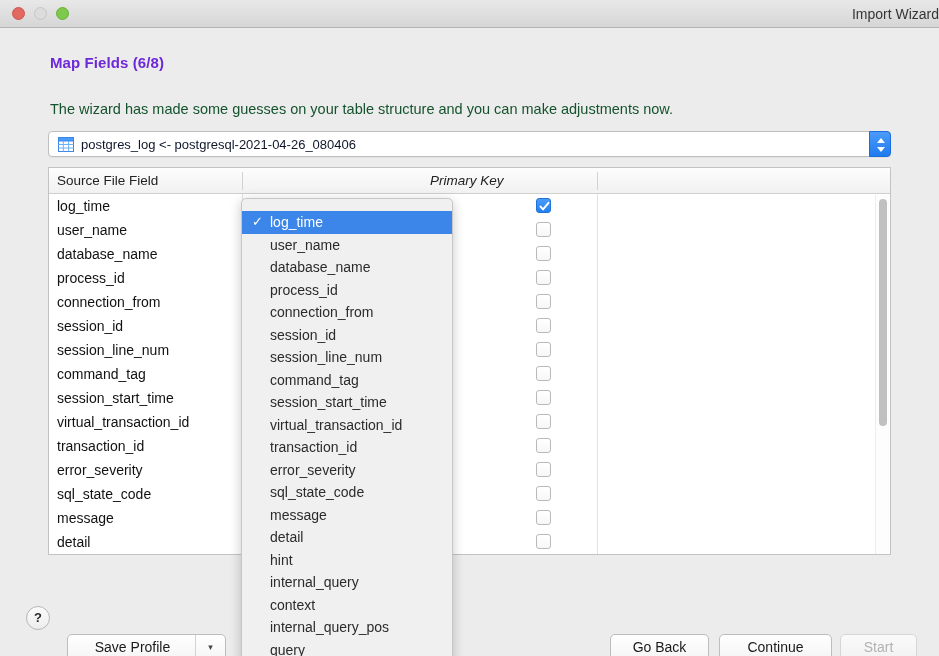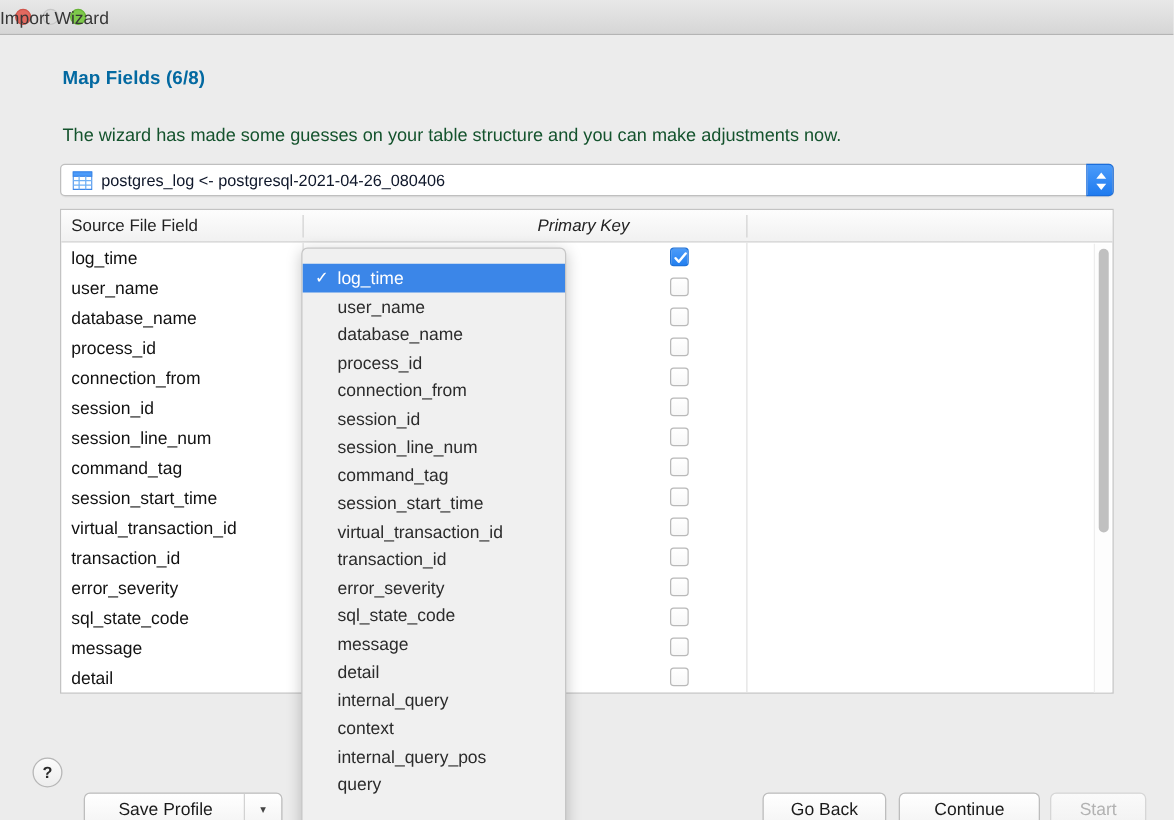--- a/index.html
+++ b/index.html
@@ -44,40 +44,40 @@
   }
   .traffic.close   { left: 12px; background: #e1695f; border: 1px solid #d0554c; }
   .traffic.min     { left: 34px; background: #dcdcdc; border: 1px solid #c6c6c6; }
   .traffic.max     { left: 56px; background: #7ec94b; border: 1px solid #67b336; }
   .window-title {
     position: absolute;
     left: 0; top: 0;
     width: 939px;
     height: 28px;
     line-height: 28px;
-    text-align: left;
+    text-align: right;
     font-size: 14px;
     color: #363636;
   }
 
   
   .content {
     position: absolute;
     left: 0; top: 28px;
     width: 939px;
     height: 628px;
     background: #ececec;
   }
 
   .step-title {
     position: absolute;
     left: 50px; top: 26px;
     font-size: 15px;
     font-weight: bold;
-    color: #0369a1;
+    color: #6d28d9;
     letter-spacing: 0.1px;
   }
   .step-desc {
     position: absolute;
     left: 50px; top: 73px;
     font-size: 14.5px;
     color: #14532d;
   }
 
   
@@ -450,20 +450,21 @@
       <div class="popup-item"><span>session_id</span></div>
       <div class="popup-item"><span>session_line_num</span></div>
       <div class="popup-item"><span>command_tag</span></div>
       <div class="popup-item"><span>session_start_time</span></div>
       <div class="popup-item"><span>virtual_transaction_id</span></div>
       <div class="popup-item"><span>transaction_id</span></div>
       <div class="popup-item"><span>error_severity</span></div>
       <div class="popup-item"><span>sql_state_code</span></div>
       <div class="popup-item"><span>message</span></div>
       <div class="popup-item"><span>detail</span></div>
+      <div class="popup-item"><span>hint</span></div>
       <div class="popup-item"><span>internal_query</span></div>
       <div class="popup-item"><span>context</span></div>
       <div class="popup-item"><span>internal_query_pos</span></div>
       <div class="popup-item"><span>query</span></div>
     </div>
 
     <div class="help-btn">?</div>
 
     <div class="btn save-profile">
       <span class="save-profile-label">Save Profile</span>

